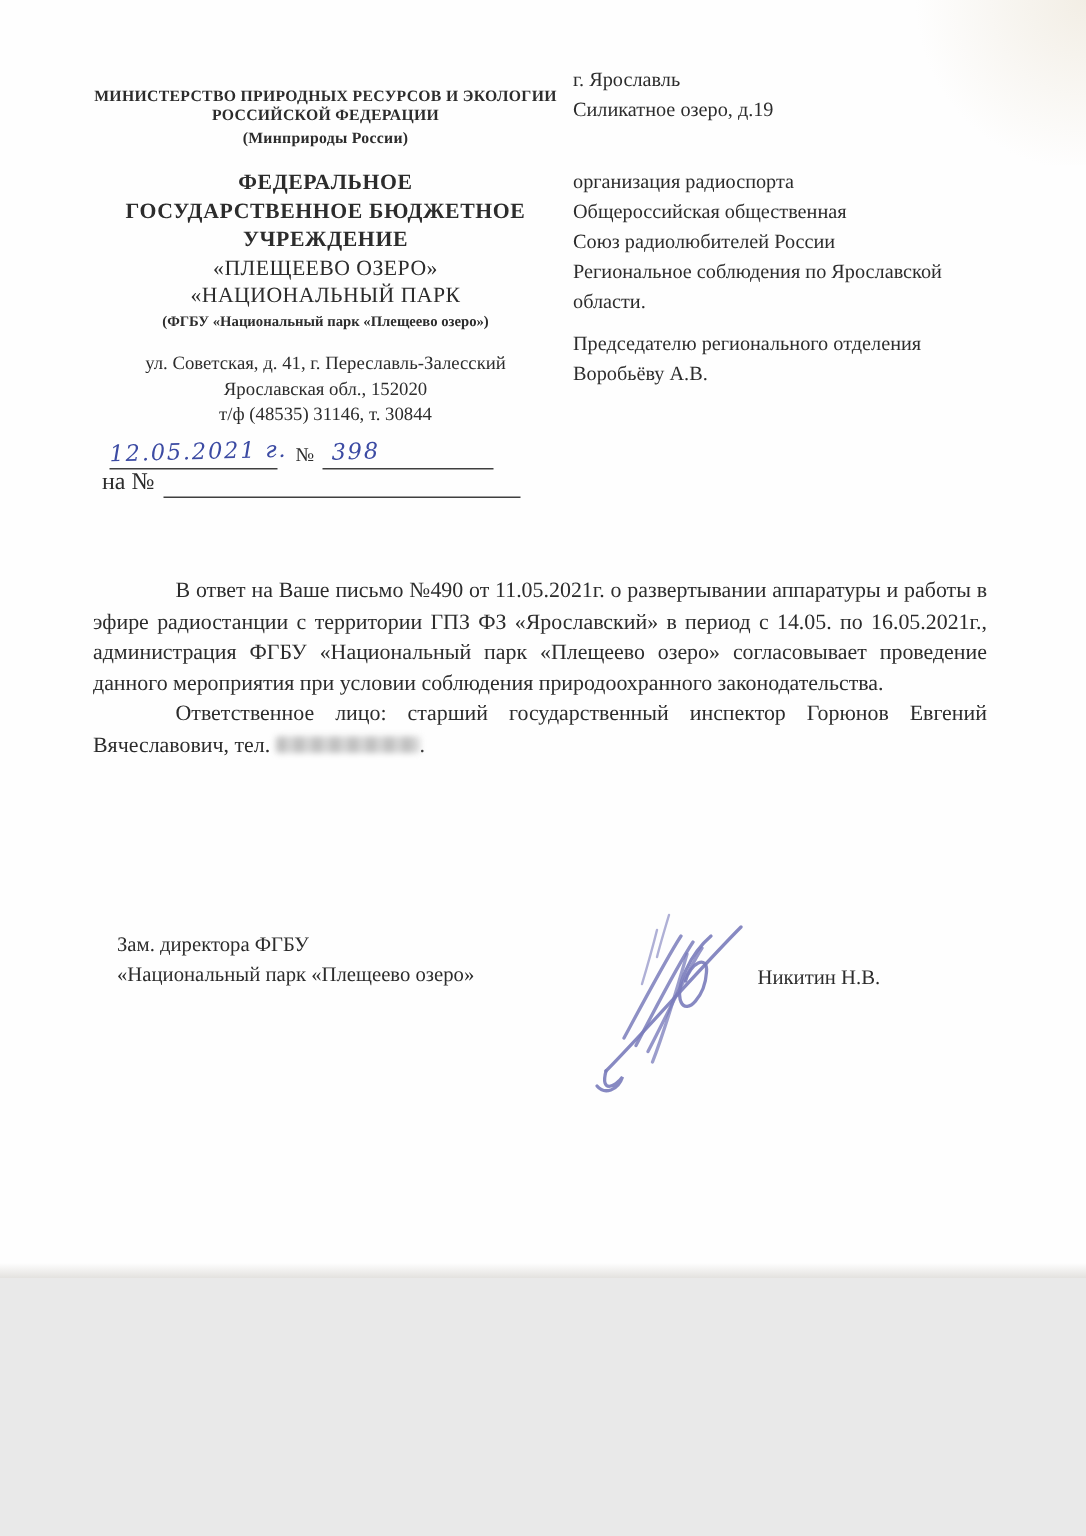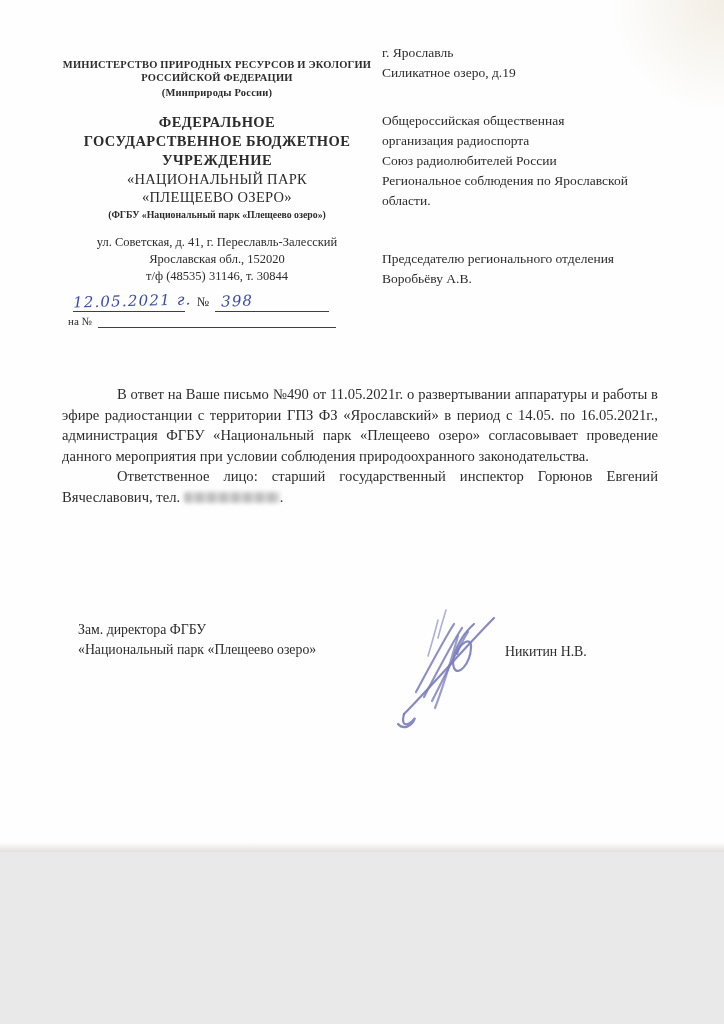--- a/index.html
+++ b/index.html
@@ -29,39 +29,39 @@
   .ministry .l3{margin-top:2px;}
   .org-bold{margin-top:14px;font-weight:bold;font-size:14.5px;line-height:19px;letter-spacing:.4px;}
   .org-caps{font-size:14.5px;line-height:18px;letter-spacing:.3px;}
   .org-short{margin-top:3px;font-weight:bold;font-size:9.8px;line-height:12px;}
   .address{margin-top:13px;font-size:12.5px;line-height:17px;}
   .email-val{text-decoration:underline;}
 
   
   .recipient{position:absolute;left:382px;top:43px;width:320px;font-size:13.5px;line-height:20px;}
   .rec-org{margin-top:28px;}
-  .rec-addressee{margin-top:38px;}
+  .rec-addressee{margin-top:8px;}
 
   
   .refline{position:absolute;left:0;top:0;width:724px;height:0;}
   .ref-row1{position:absolute;left:73px;top:292px;display:flex;align-items:flex-end;}
   .date-cell{width:112px;border-bottom:1.4px solid #3f3f3f;padding-bottom:1px;}
   .no-symbol{margin-left:12px;margin-right:6px;font-size:13px;padding-bottom:2px;color:#2c2c2c;}
   .num-cell{width:108px;border-bottom:1.4px solid #3f3f3f;padding:0 0 1px 6px;}
   .hand{
     font-family:"DejaVu Serif", serif;
     font-style:italic;
     color:#3c4ba3;
     font-size:15px;
     letter-spacing:1.2px;
     display:inline-block;
     transform:rotate(-1.5deg);
     white-space:nowrap;
   }
-  .ref-row2{position:absolute;left:68px;top:313px;display:flex;align-items:flex-end;font-size:11px;text-align:right;}
+  .ref-row2{position:absolute;left:68px;top:313px;display:flex;align-items:flex-end;font-size:16px;text-align:right;}
   .na-no{padding-bottom:1px;}
   .long-line{width:238px;border-bottom:1.4px solid #3f3f3f;margin-left:6px;height:14px;}
 
   
   .salutation{position:absolute;left:294px;top:353px;font-size:14.5px;}
   .bodytext{position:absolute;left:62px;top:384px;width:596px;font-size:14.6px;line-height:20.6px;text-align:justify;}
   .bodytext p{margin:0;text-indent:55px;}
   .redacted{
     display:inline-block;width:96px;height:11px;
     background:repeating-linear-gradient(90deg,#ababab 0 7px,#c9c9c9 7px 12px);
@@ -89,37 +89,37 @@
       <div>МИНИСТЕРСТВО ПРИРОДНЫХ РЕСУРСОВ И ЭКОЛОГИИ</div>
       <div>РОССИЙСКОЙ ФЕДЕРАЦИИ</div>
       <div class="l3">(Минприроды России)</div>
     </div>
     <div class="org-bold">
       <div>ФЕДЕРАЛЬНОЕ</div>
       <div>ГОСУДАРСТВЕННОЕ БЮДЖЕТНОЕ</div>
       <div>УЧРЕЖДЕНИЕ</div>
     </div>
     <div class="org-caps">
+      <div>«ПЛЕЩЕЕВО ОЗЕРО»</div>
       <div>«НАЦИОНАЛЬНЫЙ ПАРК</div>
-      <div>«ПЛЕЩЕЕВО ОЗЕРО»</div>
     </div>
     <div class="org-short">(ФГБУ «Национальный парк «Плещеево озеро»)</div>
     <div class="address">
       <div>ул. Советская, д. 41, г. Переславль-Залесский</div>
       <div>Ярославская обл., 152020</div>
       <div>т/ф (48535) 31146, т. 30844</div>
     </div>
   </header>
 
   <section class="recipient">
     <div>г. Ярославль</div>
     <div>Силикатное озеро, д.19</div>
     <div class="rec-org">
+      <div>организация радиоспорта</div>
       <div>Общероссийская общественная</div>
-      <div>организация радиоспорта</div>
       <div>Союз радиолюбителей России</div>
       <div>Региональное соблюдения по Ярославской</div>
       <div>области.</div>
     </div>
     <div class="rec-addressee">
       <div>Председателю регионального отделения</div>
       <div>Воробьёву А.В.</div>
     </div>
   </section>
 

